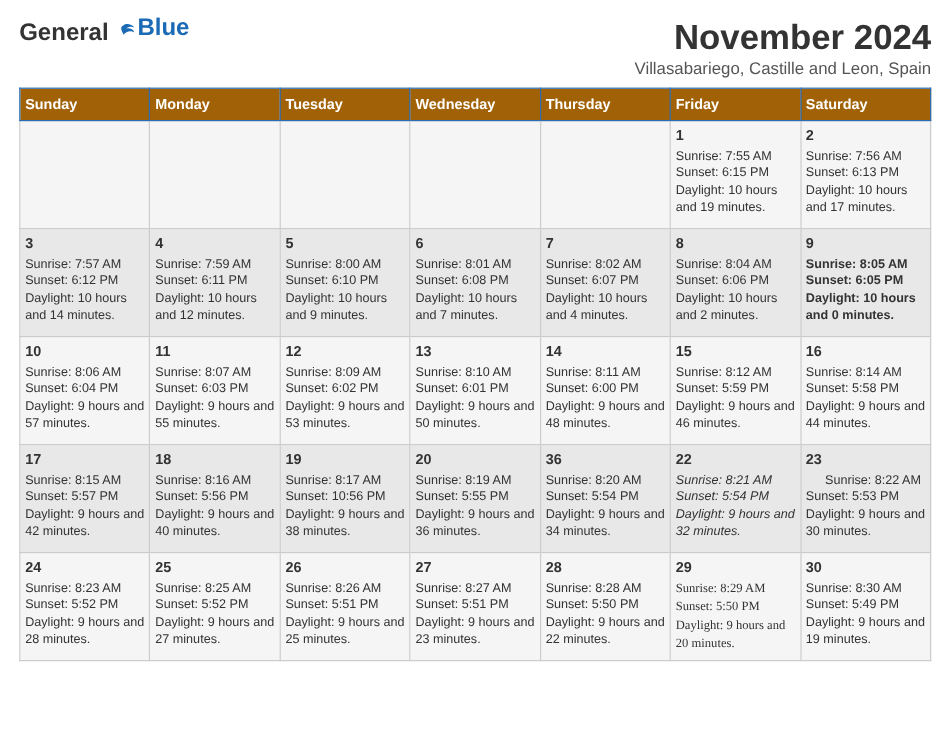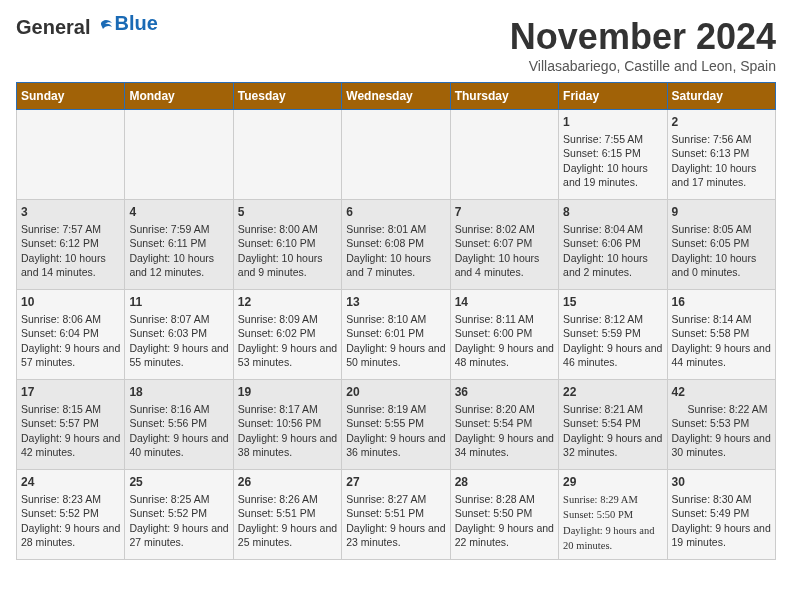--- a/index.html
+++ b/index.html
@@ -18,21 +18,21 @@
     }
     .logo {
       display: flex;
       flex-direction: row;
       align-items: flex-start;
     }
     .title-block {
       text-align: right;
     }
     .month-title {
-      font-size: 36px;
+      font-size: 29px;
       font-weight: bold;
       color: #333;
     }
     .subtitle {
       font-size: 14px;
       color: #555;
     }
     .calendar {
       width: 100%;
       border-collapse: collapse;
@@ -130,21 +130,21 @@
 Daylight: 10 hours and 9 minutes.</span></td>
         <td><span class="day-num">6</span><span style="white-space: pre-wrap;">Sunrise: 8:01 AM
 Sunset: 6:08 PM
 Daylight: 10 hours and 7 minutes.</span></td>
         <td><span class="day-num">7</span><span style="white-space: pre-wrap;">Sunrise: 8:02 AM
 Sunset: 6:07 PM
 Daylight: 10 hours and 4 minutes.</span></td>
         <td><span class="day-num">8</span><span style="white-space: pre-wrap;">Sunrise: 8:04 AM
 Sunset: 6:06 PM
 Daylight: 10 hours and 2 minutes.</span></td>
-        <td><span class="day-num">9</span><span style="white-space: pre-wrap;">Sunrise: 8:05 AM
+        <td><span class="day-num">9</span><span style="white-space: pre-wrap; font-weight: bold;">Sunrise: 8:05 AM
 Sunset: 6:05 PM
 Daylight: 10 hours and 0 minutes.</span></td>
       </tr>
       <tr>
         <td><span class="day-num">10</span><span style="white-space: pre-wrap;">Sunrise: 8:06 AM
 Sunset: 6:04 PM
 Daylight: 9 hours and 57 minutes.</span></td>
         <td><span class="day-num">11</span><span style="white-space: pre-wrap;">Sunrise: 8:07 AM
 Sunset: 6:03 PM
 Daylight: 9 hours and 55 minutes.</span></td>
@@ -173,24 +173,24 @@
 Daylight: 9 hours and 40 minutes.</span></td>
         <td><span class="day-num">19</span><span style="white-space: pre-wrap;">Sunrise: 8:17 AM
 Sunset: 10:56 PM
 Daylight: 9 hours and 38 minutes.</span></td>
         <td><span class="day-num">20</span><span style="white-space: pre-wrap;">Sunrise: 8:19 AM
 Sunset: 5:55 PM
 Daylight: 9 hours and 36 minutes.</span></td>
         <td><span class="day-num">36</span><span style="white-space: pre-wrap;">Sunrise: 8:20 AM
 Sunset: 5:54 PM
 Daylight: 9 hours and 34 minutes.</span></td>
-        <td><span class="day-num">22</span><span style="white-space: pre-wrap;">Sunrise: 8:21 AM
+        <td><span class="day-num">22</span><span style="white-space: pre-wrap; font-style: italic;">Sunrise: 8:21 AM
 Sunset: 5:54 PM
 Daylight: 9 hours and 32 minutes.</span></td>
-        <td><span class="day-num">42</span><span style="white-space: pre-wrap; margin-left: 16px;">Sunrise: 8:22 AM
+        <td><span class="day-num">23</span><span style="white-space: pre-wrap; margin-left: 16px;">Sunrise: 8:22 AM
 Sunset: 5:53 PM
 Daylight: 9 hours and 30 minutes.</span></td>
       </tr>
       <tr>
         <td><span class="day-num">24</span><span style="white-space: pre-wrap;">Sunrise: 8:23 AM
 Sunset: 5:52 PM
 Daylight: 9 hours and 28 minutes.</span></td>
         <td><span class="day-num">25</span><span style="white-space: pre-wrap;">Sunrise: 8:25 AM
 Sunset: 5:52 PM
 Daylight: 9 hours and 27 minutes.</span></td>

